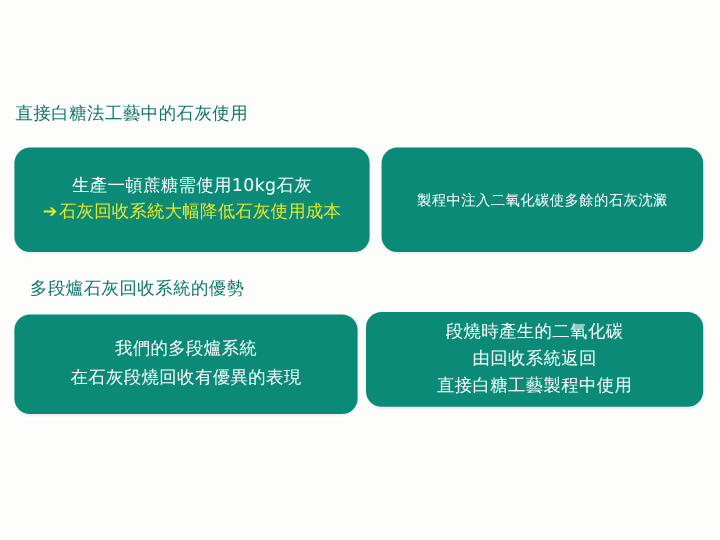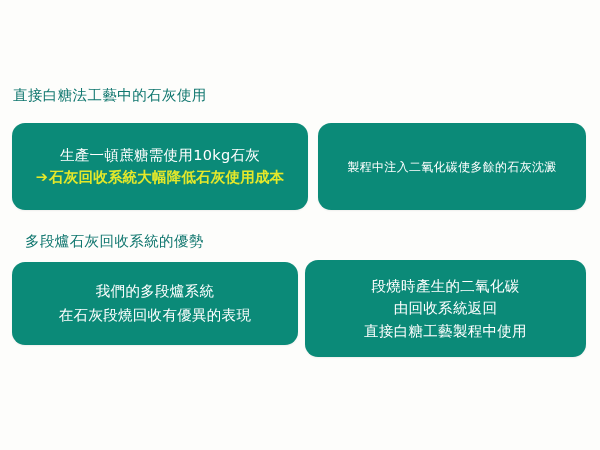--- a/index.html
+++ b/index.html
@@ -51,33 +51,33 @@
     justify-content: center;
     text-align: center;
     color: #ffffff;
     padding: 4px 10px;
     box-shadow: 0 1px 2px rgba(0,0,0,0.06);
   }
 
   #card-1 { left: 12px;  top: 123px; width: 296px; height: 87px; text-align: center; }
   #card-2 { left: 318px; top: 123px; width: 268px; height: 87px; }
   #card-3 { left: 12px;  top: 262px; width: 286px; height: 83px; }
-  #card-4 { left: 305px; top: 260px; width: 281px; height: 97px; }
+  #card-4 { left: 305px; top: 260px; width: 281px; height: 79px; }
 
   .card-line {
     font-size: 14.5px;
     line-height: 1.5;
     letter-spacing: 0.3px;
     white-space: nowrap;
     color: #ffffff;
   }
 
   .card-line.accent {
     color: #e4e82a;
-    font-weight: 700;
+    font-weight: 400;
     letter-spacing: 0.2px;
   }
 
   .arrow-icon {
     color: #e4e82a;
     font-size: 14.5px;
     line-height: 1;
     margin-right: 1px;
     display: inline-block;
   }

